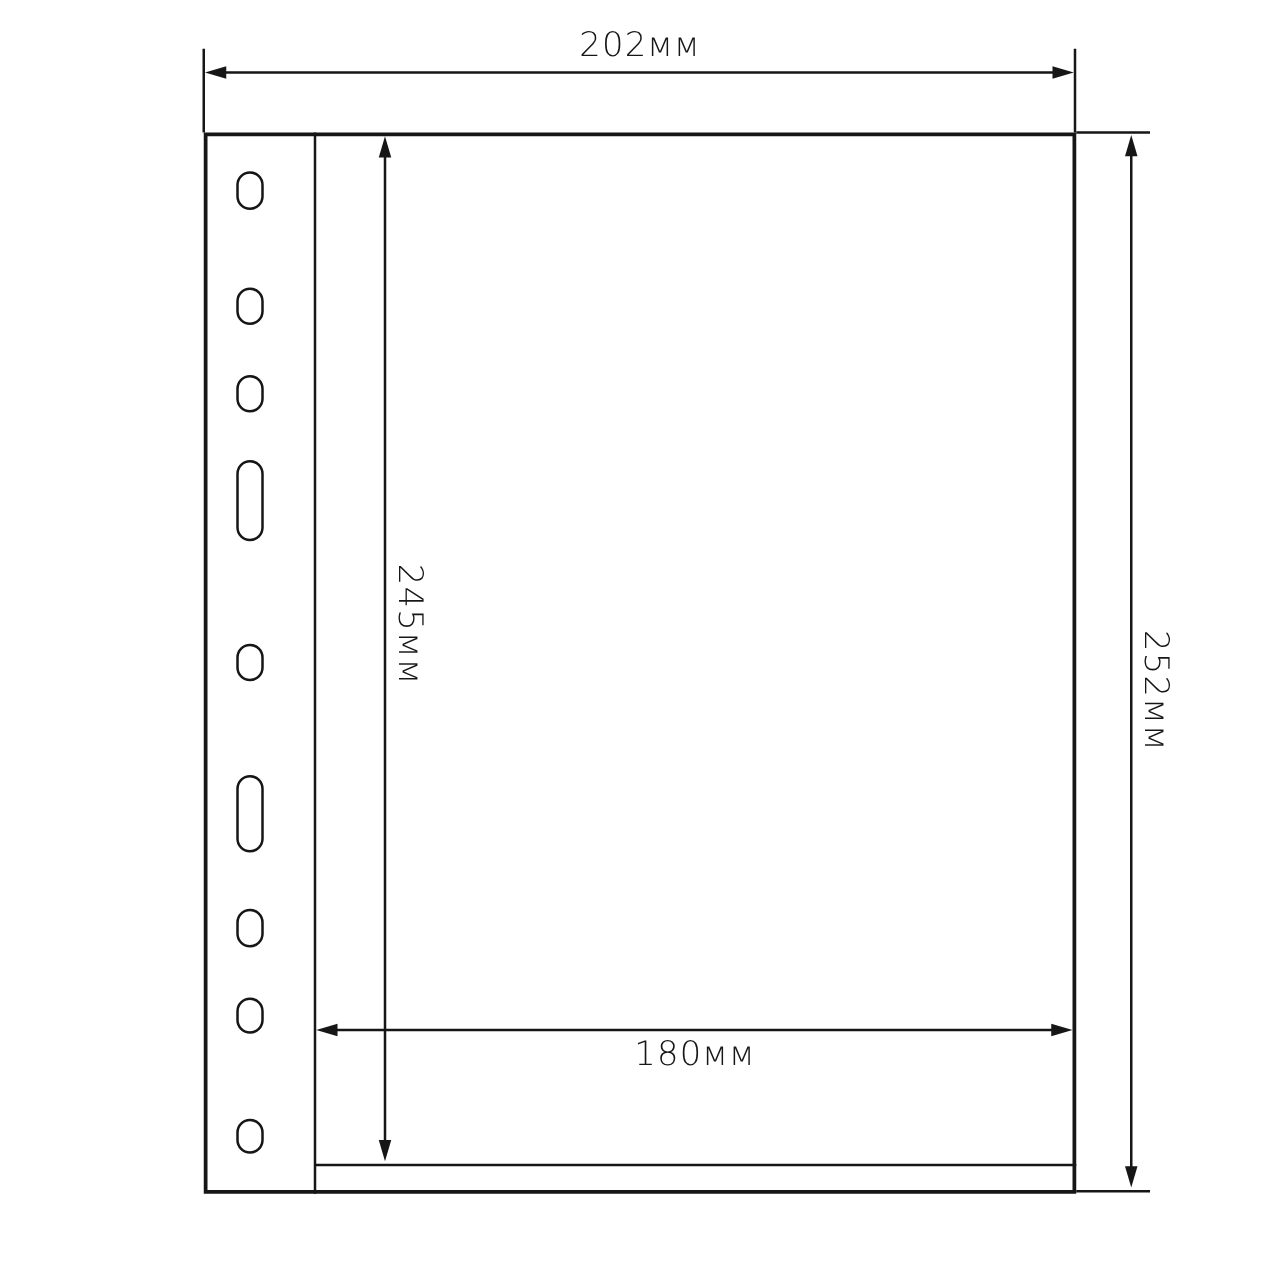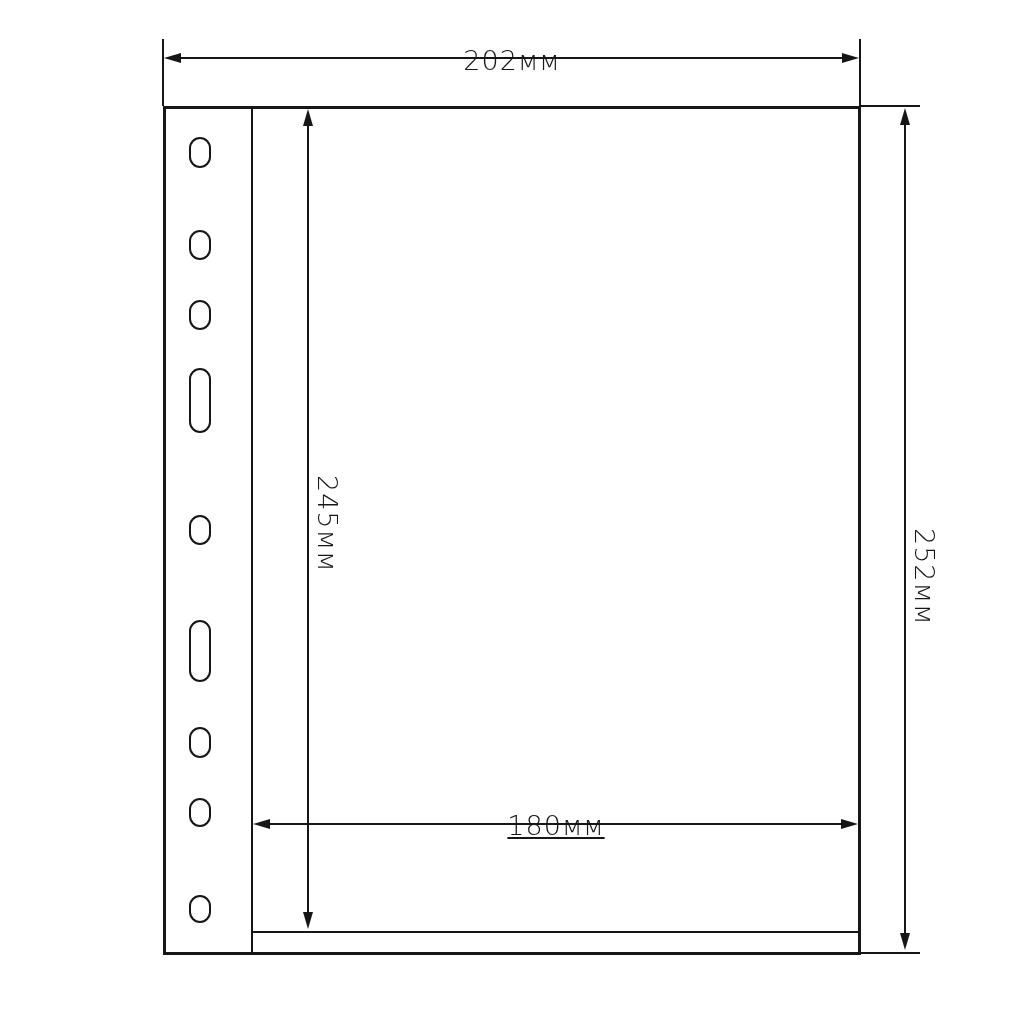--- a/index.html
+++ b/index.html
@@ -55,21 +55,20 @@
   
   .dim-label {
     position: absolute;
     color: var(--ink);
     font-family: "DejaVu Sans", "Liberation Sans", sans-serif;
     font-weight: 300;
     font-size: 27px;
     line-height: 30px;
     letter-spacing: 1px;
     white-space: nowrap;
-    margin-top: 24px;
   }
   .dim-label.h { width: 200px; text-align: center; }
   .dim-label.v { writing-mode: vertical-rl; }
 </style>
 </head>
 <body>
 
 <div class="canvas">
 
   <div class="sheet"></div>
@@ -110,16 +109,16 @@
     <div class="ln dim-line-v" style="left:307px; top:120px; height:796px;"></div>
     <div class="ah up" style="left:303px; top:109px;"></div>
     <div class="ah down" style="left:303px; top:912px;"></div>
     <div class="dim-label v" style="left:312px; top:451px;">245мм</div>
   </div>
 
   <div>
     <div class="ln dim-line-h" style="left:260px; top:823px; width:590px;"></div>
     <div class="ah left" style="left:253px; top:819px;"></div>
     <div class="ah right" style="left:841px; top:819px;"></div>
-    <div class="dim-label h" style="left:456px; top:787px;text-decoration:underline;">180мм</div>
+    <div class="dim-label h" style="left:456px; top:829px;">180мм</div>
   </div>
 
 </div>
 
 </body></html>

